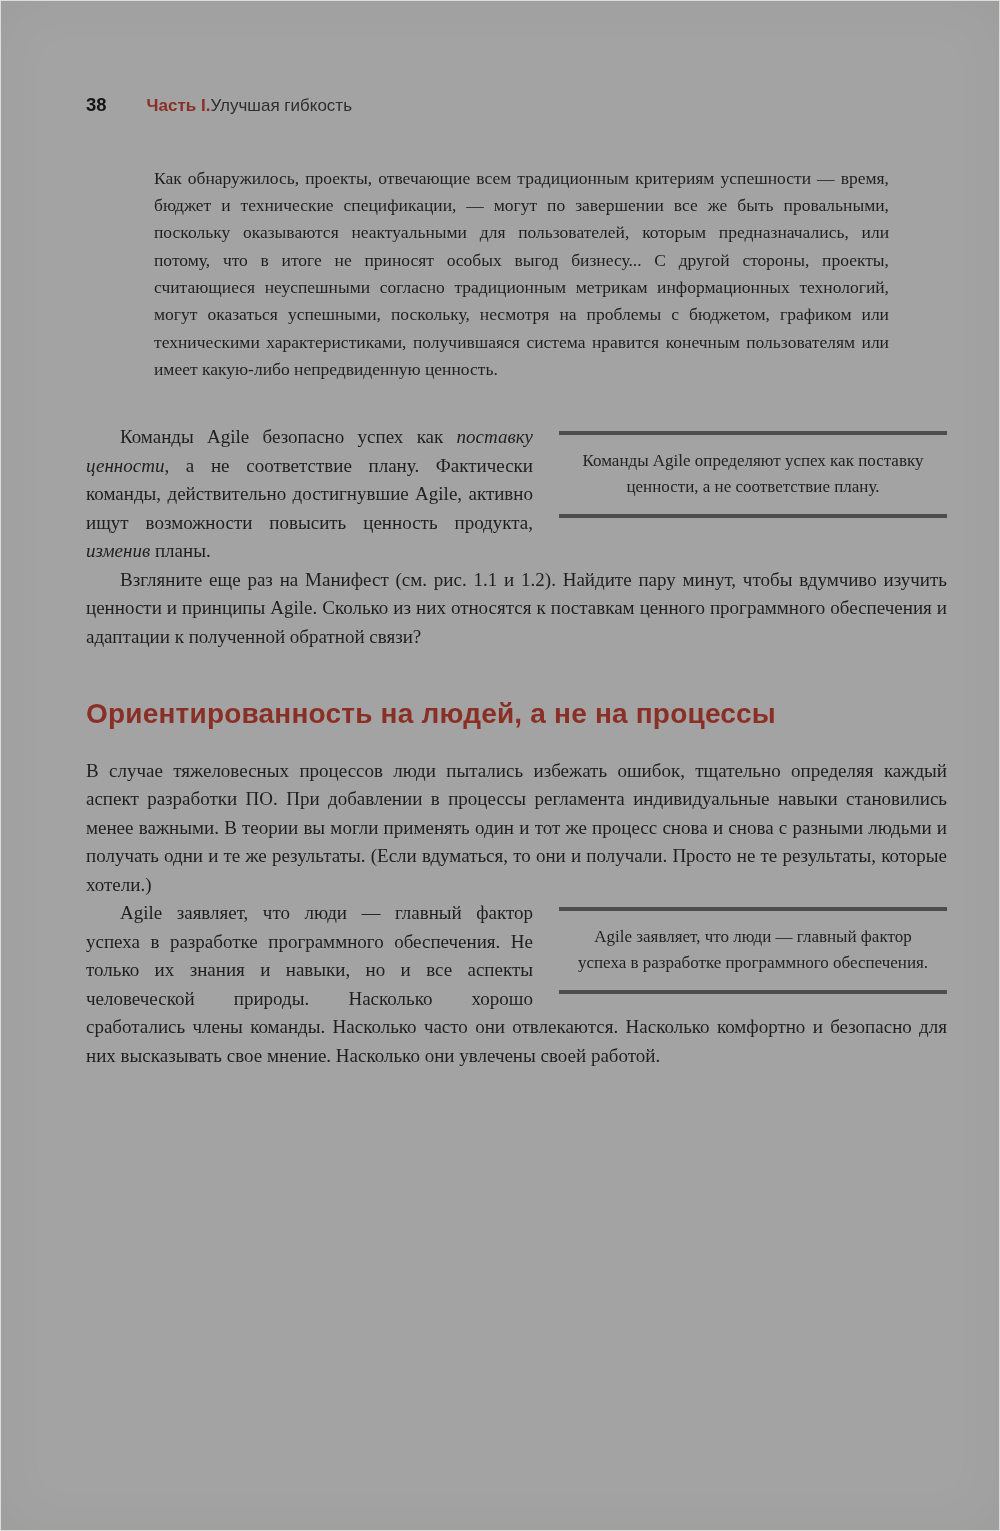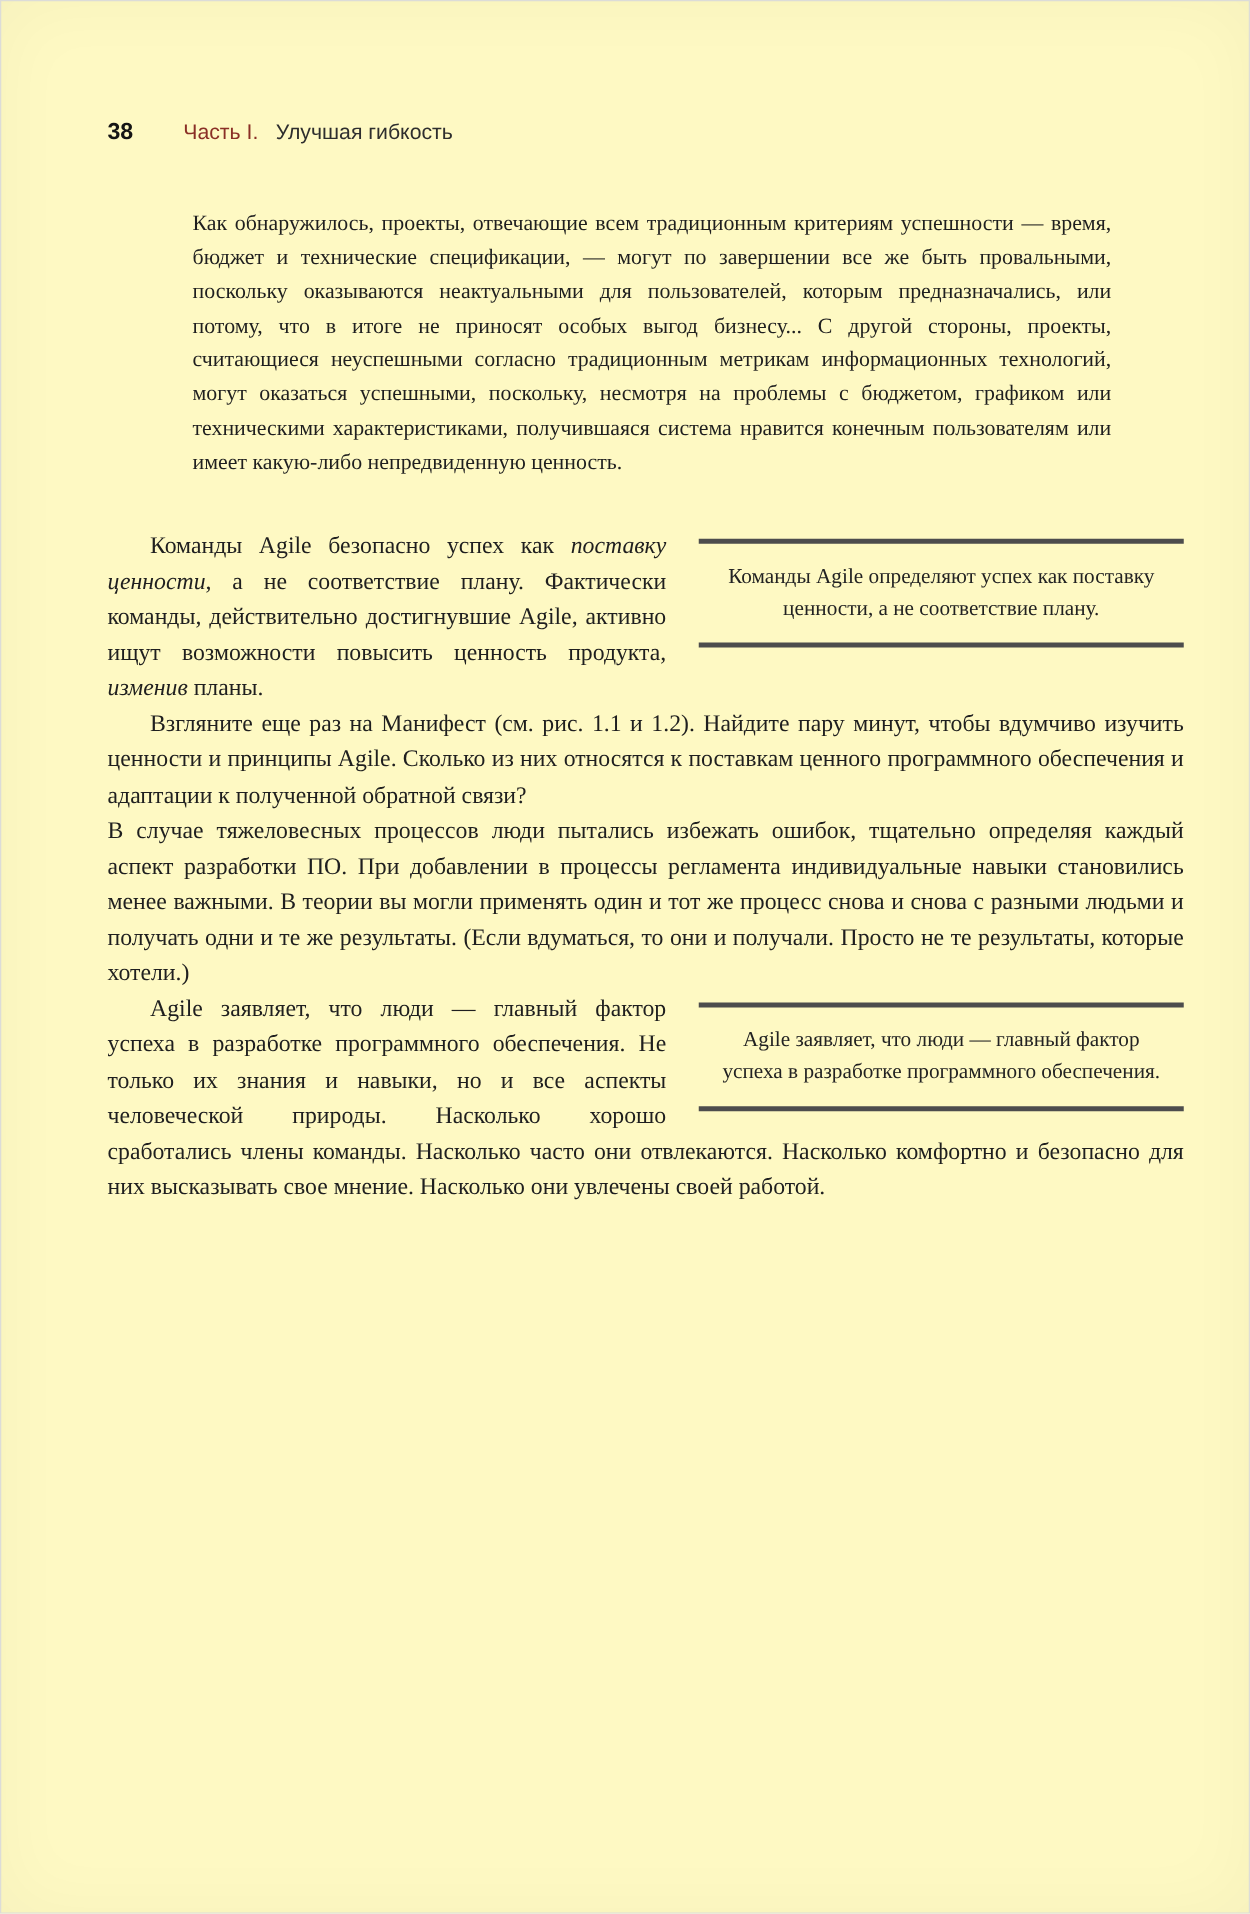--- a/index.html
+++ b/index.html
@@ -1,38 +1,38 @@
 <!DOCTYPE html>
 <html lang="ru"><head>
 <meta charset="utf-8">
 <style>
   html, body { margin: 0; padding: 0; background: #ffffff; }
   .page {
     width: 1000px;
     height: 1531px;
     box-sizing: border-box;
-    background: #fef9c3;
+    background: #a3a3a3;
     border: 1px solid #dcdcd8;
     box-shadow: inset 0 0 60px rgba(0,0,0,0.035);
     padding: 90px 52px 60px 85px;
     color: #1f1f1f;
     font-family: "Liberation Serif", serif;
     font-size: 19px;
     line-height: 1.5;
     overflow: hidden;
   }
   .running-head {
     font-family: "Liberation Sans", sans-serif;
     font-size: 17px;
     margin-bottom: 46px;
     display: flex;
     align-items: baseline;
   }
   .pagenum { font-weight: bold; font-size: 18.5px; color: #151515; margin-right: 40px; }
-  .part { font-weight: normal; color: #8a2f26; margin-right: 14px; }
+  .part { font-weight: bold; color: #8a2f26; }
   .part-title { color: #2e2e2e; }
 
   p { margin: 0; text-align: justify; text-indent: 34px; }
   p.noindent { text-indent: 0; }
 
   blockquote {
     margin: 20px 58px 40px 68px;
     font-size: 17.5px;
     line-height: 1.56;
     text-align: justify;
@@ -79,20 +79,21 @@
 
 
   <blockquote>Как обнаружилось, проекты, отвечающие всем традиционным критериям успешности — время, бюджет и технические спецификации, — могут по завершении все же быть провальными, поскольку оказываются неактуальными для пользователей, которым предназначались, или потому, что в итоге не приносят особых выгод бизнесу... С другой стороны, проекты, считающиеся неуспешными согласно традиционным метрикам информационных технологий, могут оказаться успешными, поскольку, несмотря на проблемы с бюджетом, графиком или техническими характеристиками, получившаяся система нравится конечным пользователям или имеет какую-либо непредвиденную ценность.</blockquote>
 
   <aside class="pullquote">Команды Agile определяют успех как поставку ценности, а не соответствие плану.</aside>
 
   <p><span>Команды Agile безопасно успех как </span><em>поставку ценности</em><span>, а не соответствие плану. Фактически команды, действительно достигнувшие Agile, активно ищут возможности повысить ценность продукта, </span><em>изменив</em><span> планы.</span></p>
 
   <p>Взгляните еще раз на Манифест (см. рис. 1.1 и 1.2). Найдите пару минут, чтобы вдумчиво изучить ценности и принципы Agile. Сколько из них относятся к поставкам ценного программного обеспечения и адаптации к полученной обратной связи?</p>
 
+  <h2>Ориентированность на людей, а не на процессы</h2>
 
   <p class="noindent">В случае тяжеловесных процессов люди пытались избежать ошибок, тщательно определяя каждый аспект разработки ПО. При добавлении в процессы регламента индивидуальные навыки становились менее важными. В теории вы могли применять один и тот же процесс снова и снова с разными людьми и получать одни и те же результаты. (Если вдуматься, то они и получали. Просто не те результаты, которые хотели.)</p>
 
   <aside class="pullquote">Agile заявляет, что люди — главный фактор успеха в разработке программного обеспечения.</aside>
 
   <p>Agile заявляет, что люди — главный фактор успеха в разработке программного обеспечения. Не только их знания и навыки, но и все аспекты человеческой природы. Насколько хорошо сработались члены команды. Насколько часто они отвлекаются. Насколько комфортно и безопасно для них высказывать свое мнение. Насколько они увлечены своей работой.</p>
 
 
 </div>
 

